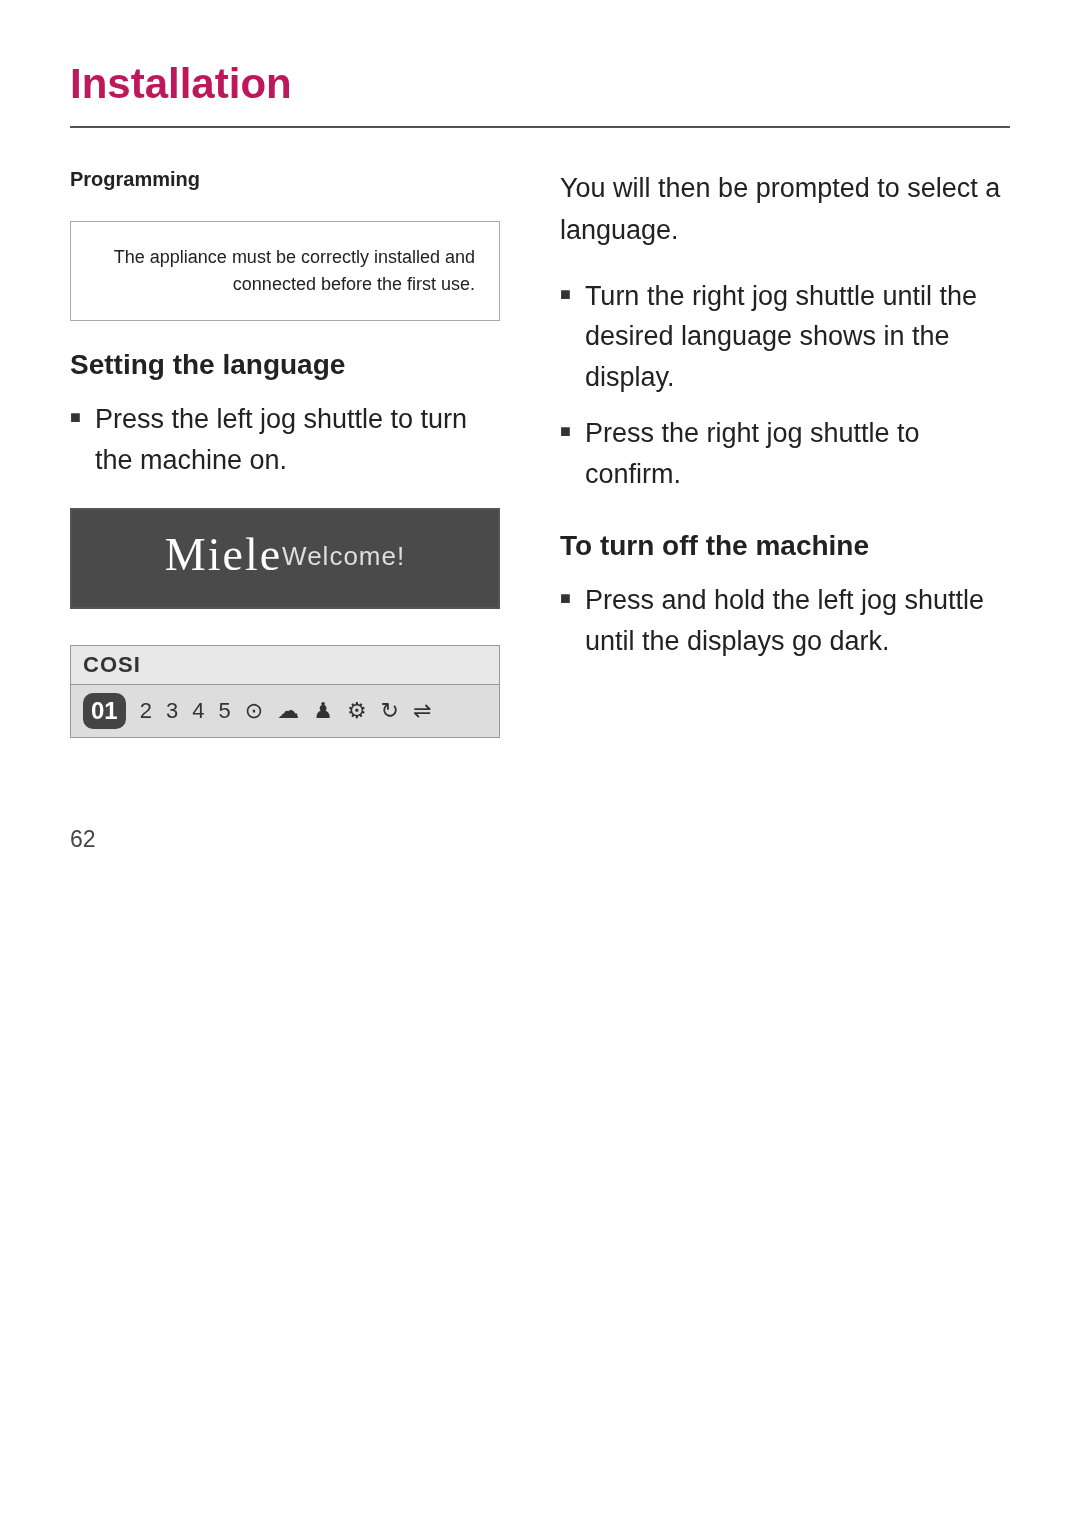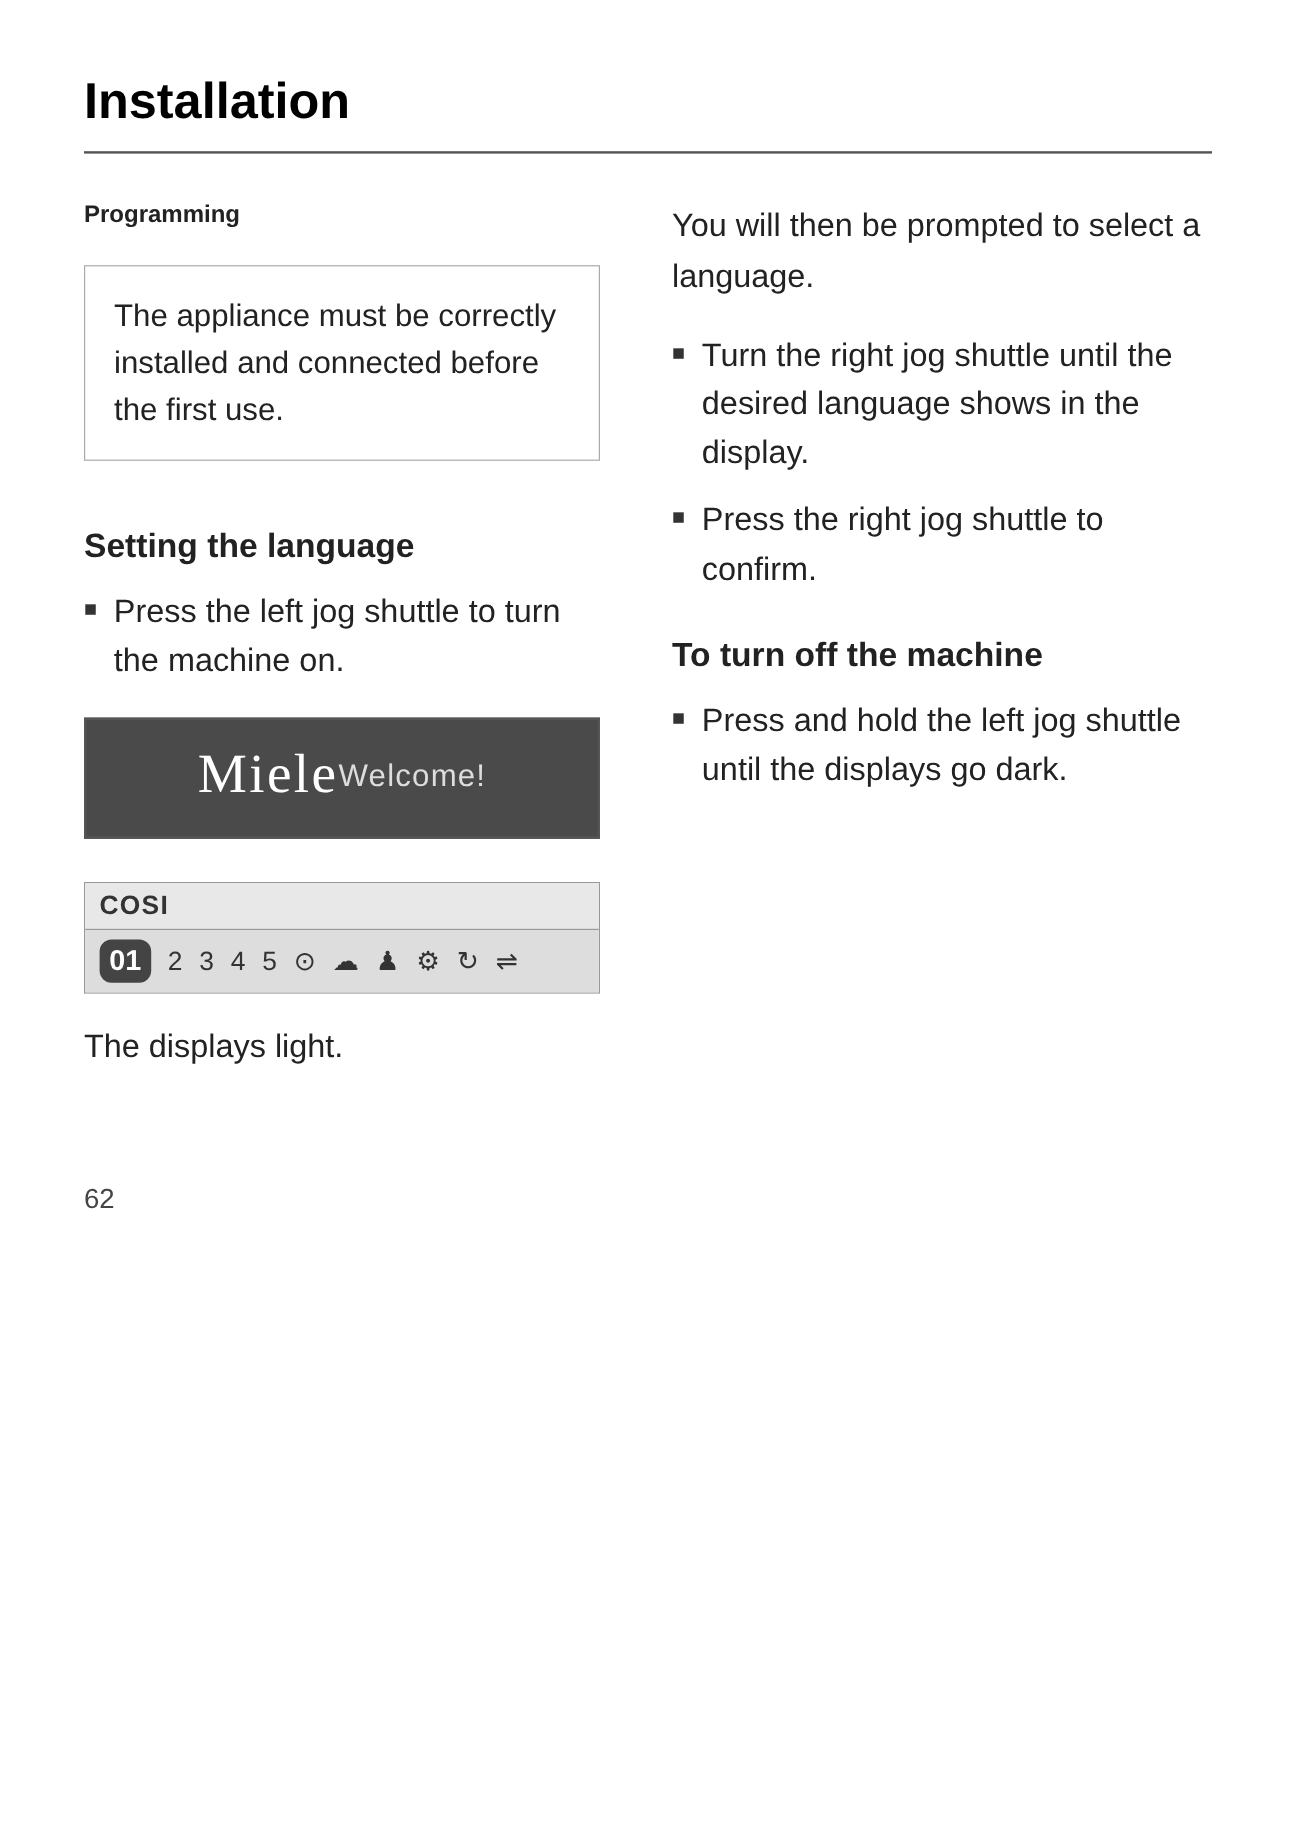--- a/index.html
+++ b/index.html
@@ -14,21 +14,21 @@
       background: #ffffff;
       font-family: Arial, Helvetica, sans-serif;
       font-size: 28px;
       color: #222222;
       padding: 60px 70px 80px 70px;
     }
 
     .page-title {
       font-size: 42px;
       font-weight: bold;
-      color: #000000;
+      color: #be185d;
       margin-bottom: 18px;
     }
 
     .divider {
       border: none;
       border-top: 2px solid #555555;
       margin-bottom: 40px;
     }
 
     .two-col {
@@ -47,23 +47,24 @@
 
     .section-title {
       font-size: 20px;
       font-weight: bold;
       margin-bottom: 30px;
     }
 
     .notice-box {
       border: 1.5px solid #aaaaaa;
       padding: 22px 24px;
-      margin-bottom: 55px;
-      font-size: 26px;
+      margin-bottom: 28px;
+      font-size: 18px;
       line-height: 1.5;
+      text-align: right;
     }
 
     .subsection-title {
       font-size: 28px;
       font-weight: bold;
       margin-bottom: 18px;
     }
 
     .bullet-item {
       display: flex;
@@ -211,21 +212,20 @@
         <span class="cosi-icon">5</span>
         <span class="cosi-icon">⊙</span>
         <span class="cosi-icon">☁</span>
         <span class="cosi-icon">♟</span>
         <span class="cosi-icon">⚙</span>
         <span class="cosi-icon">↻</span>
         <span class="cosi-icon">⇌</span>
       </div>
     </div>
 
-    <p class="body-text">The displays light.</p>
 
   </div>
 
   <div class="col-right">
 
     <p class="right-col-intro">You will then be prompted to select a language.</p>
 
     <div class="bullet-item">
       <span class="bullet-icon">■</span>
       <span class="bullet-text">Turn the right jog shuttle until the desired language shows in the display.</span>

